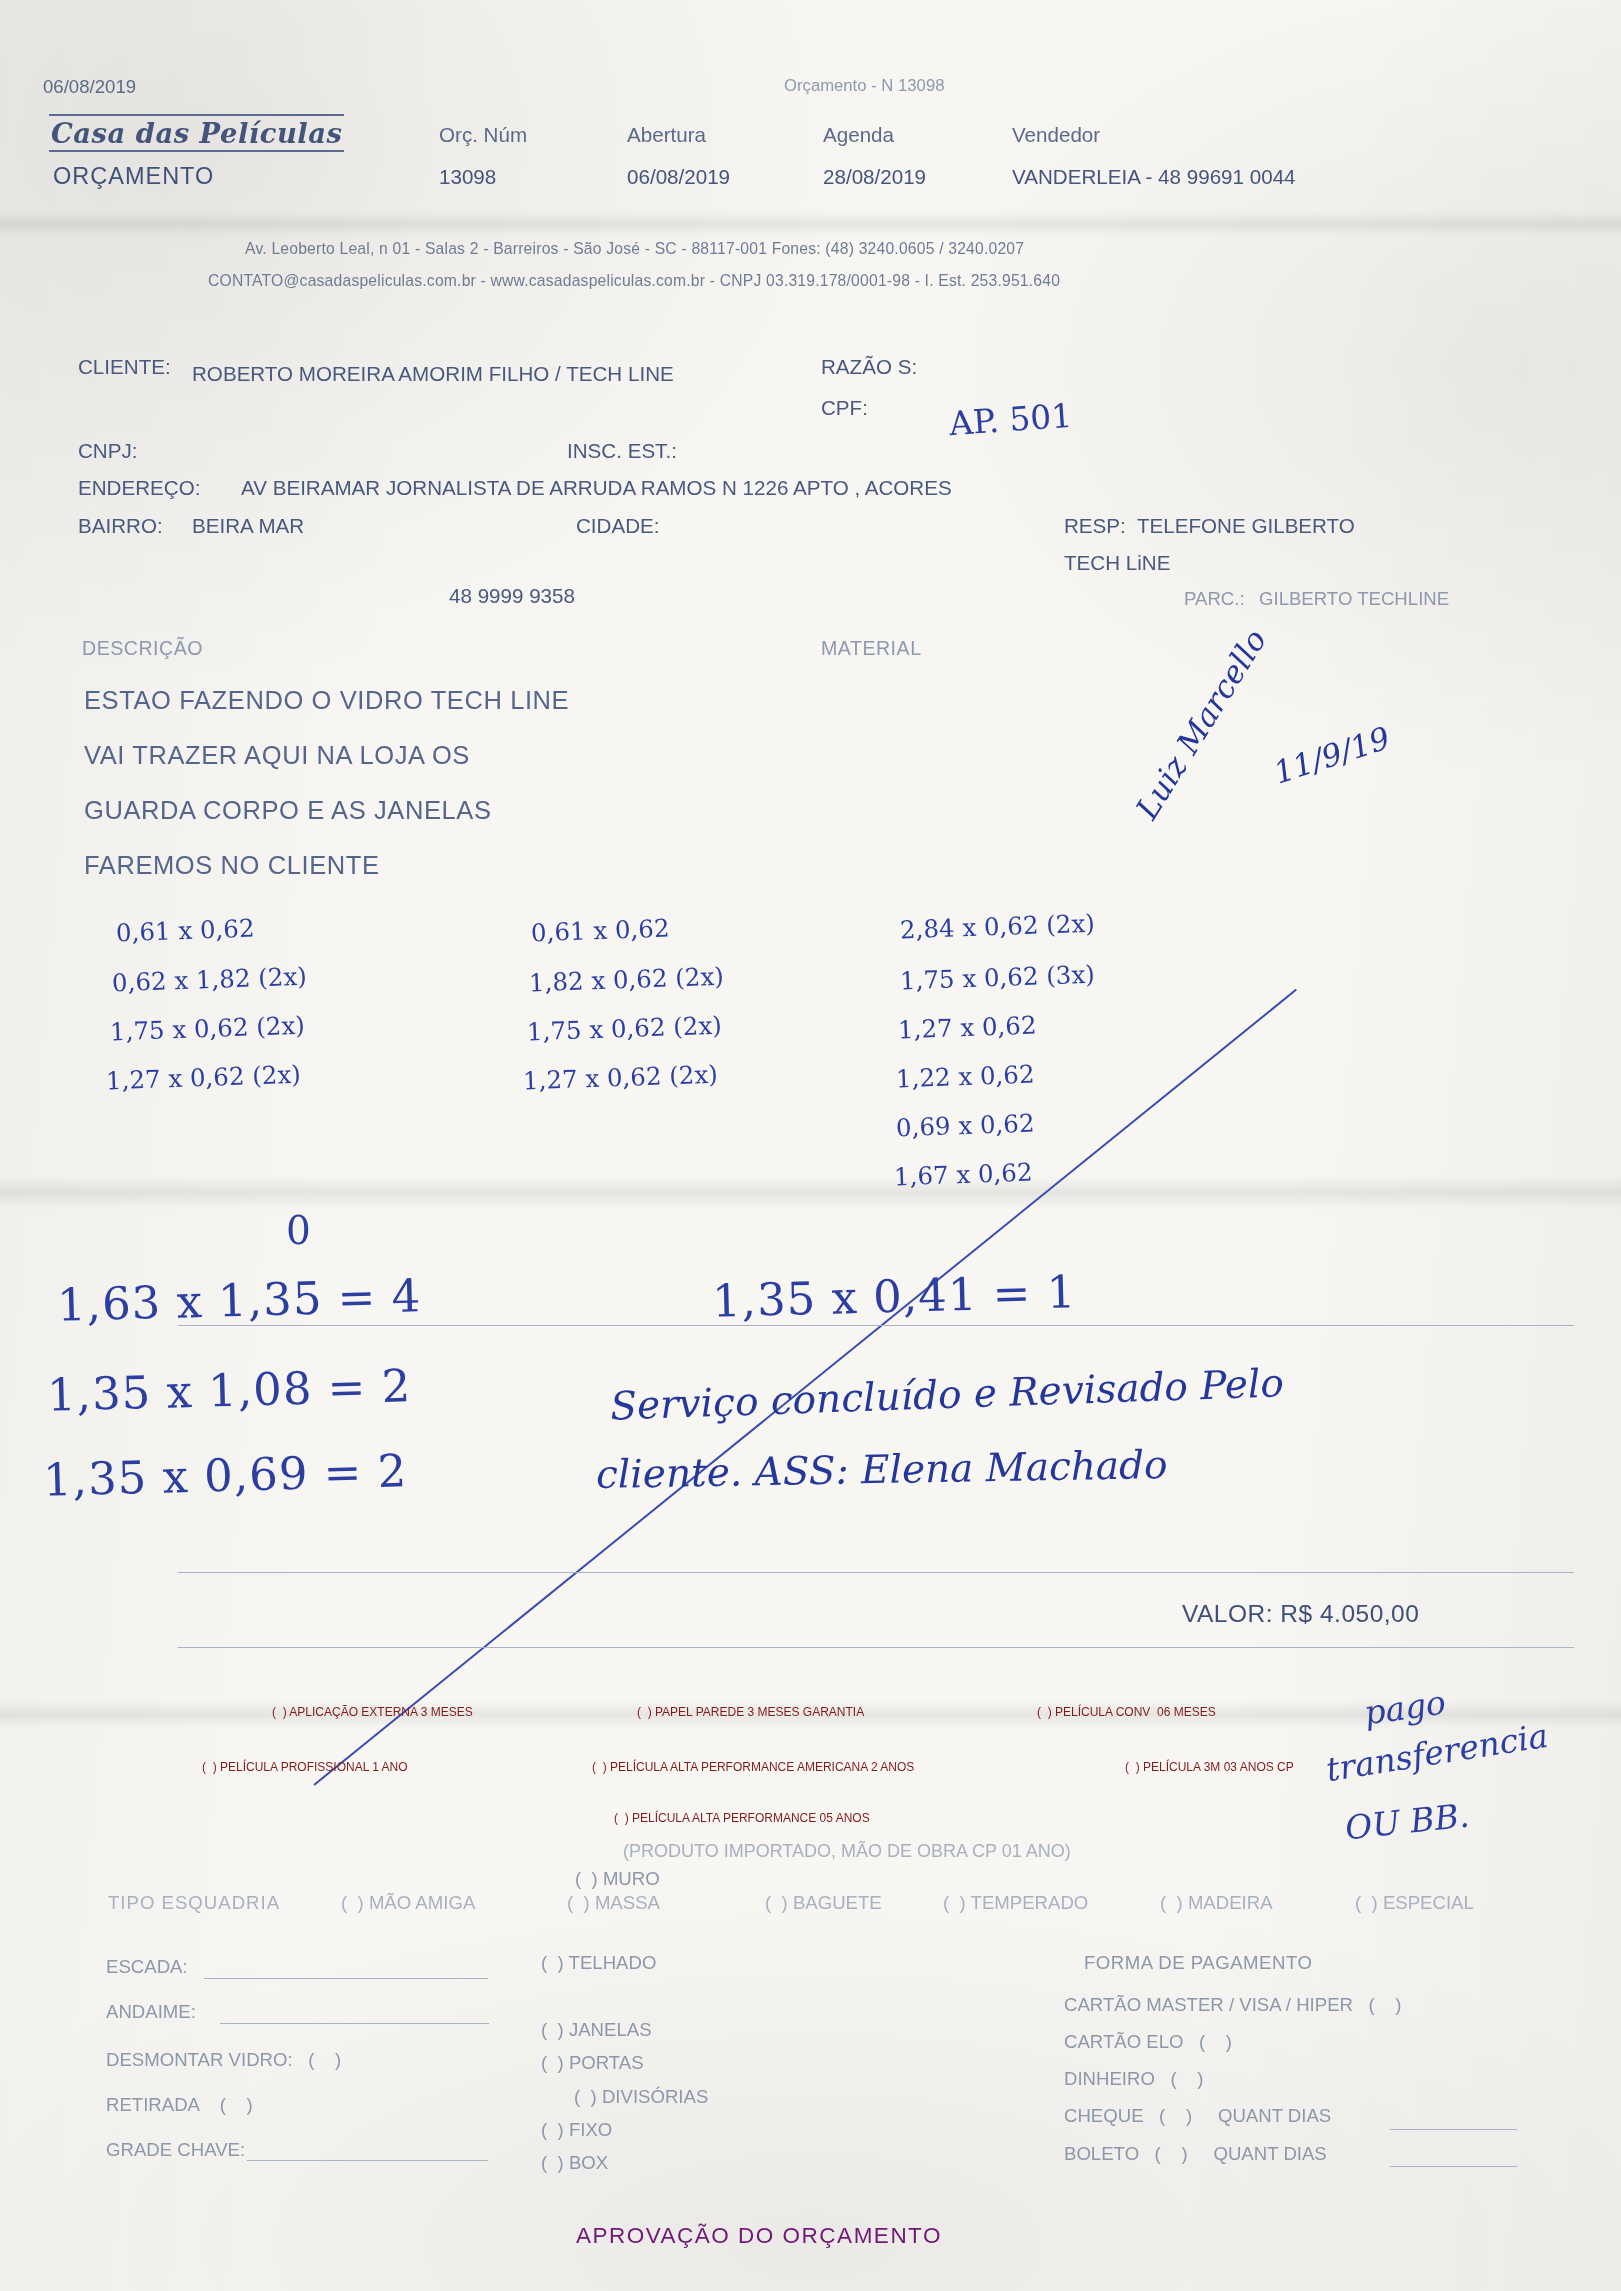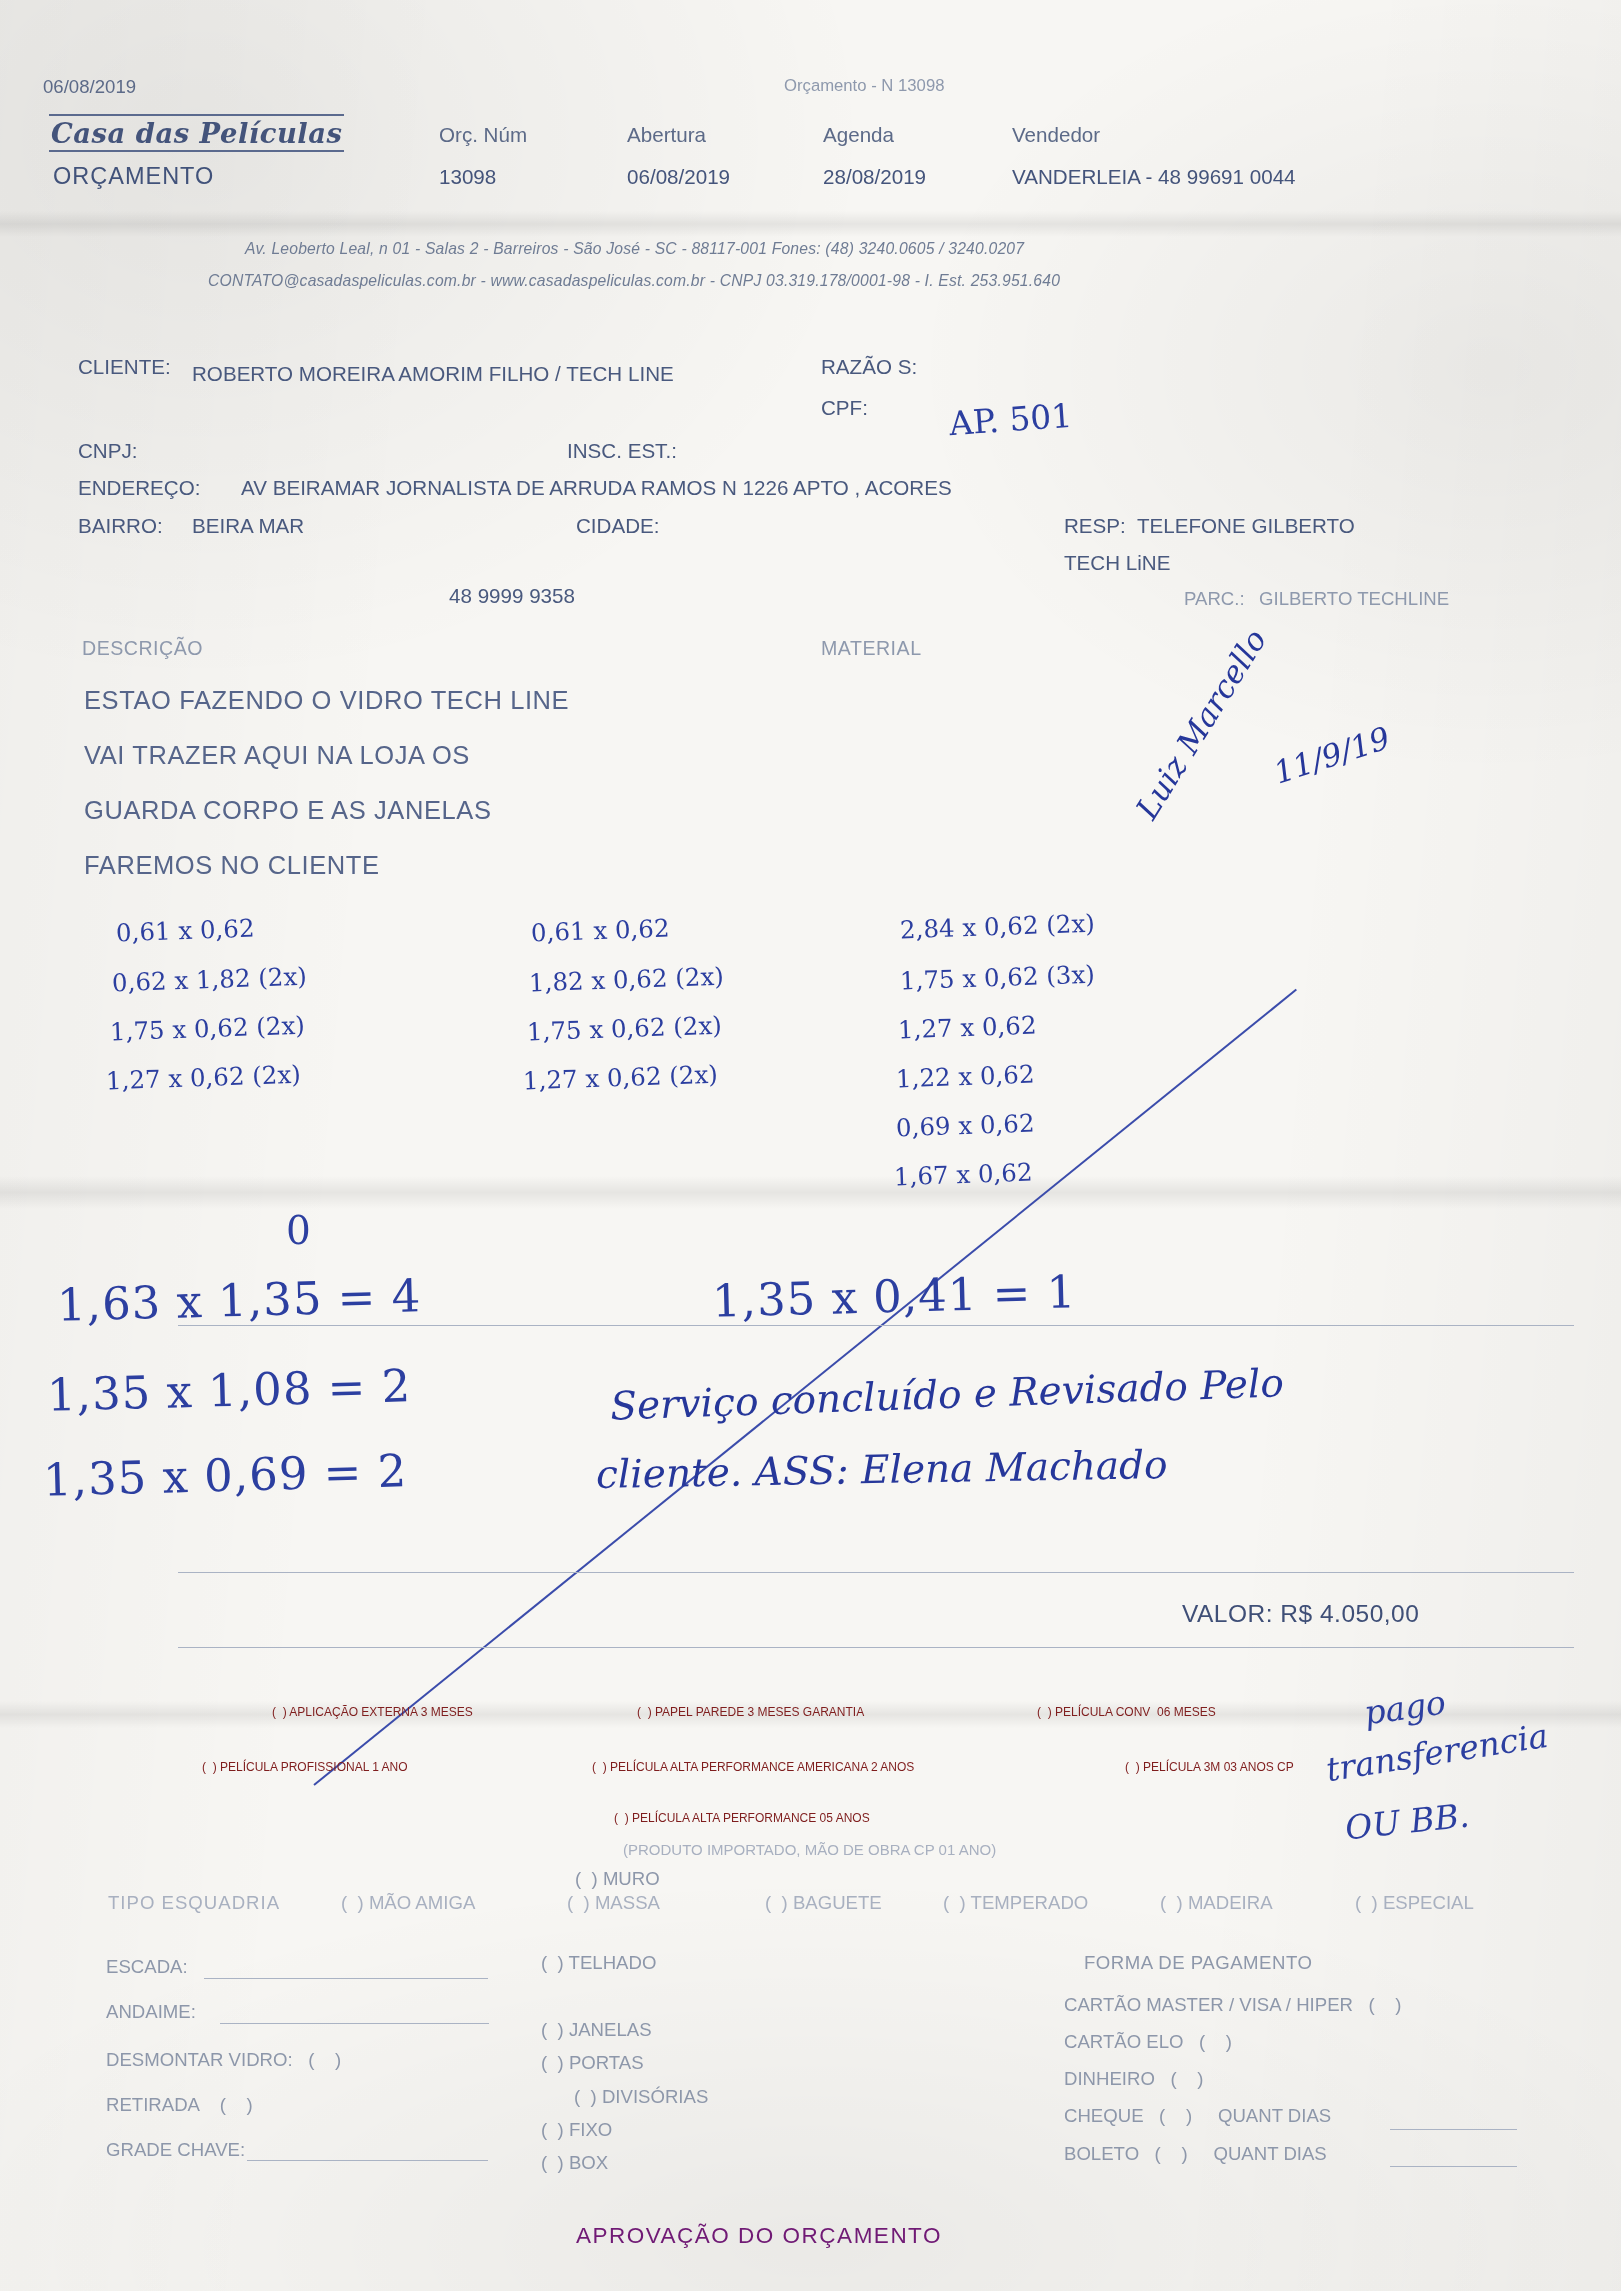--- a/index.html
+++ b/index.html
@@ -52,21 +52,21 @@
     color: #44547b;
     text-decoration: none;
     border-top: 2px solid #5b6a8e;
     border-bottom: 2px solid #5b6a8e;
     padding: 1px 2px;
   }
 
   .hdr-label { font-size: 20.6px; color: #5c6a88; }
   .hdr-value { font-size: 20.6px; color: #44547b; }
 
-  .addr { font-size: 15.7px; color: #6f7c94; letter-spacing: 0.2px; font-style: italic; }
+  .addr { font-size: 15.7px; color: #6f7c94; letter-spacing: 0.2px; }
 
   .field-label { font-size: 20.6px; color: #49597e; }
   .field-value { font-size: 20.6px; color: #49597e; }
 
   .desc-line {
     font-size: 25.5px;
     color: #56658a;
     letter-spacing: 0.6px;
   }
 
@@ -226,21 +226,21 @@
 
   <div class="t opt" style="left:272px;top:1705px;">(  ) APLICAÇÃO EXTERNA 3 MESES</div>
   <div class="t opt" style="left:637px;top:1705px;">(  ) PAPEL PAREDE 3 MESES GARANTIA</div>
   <div class="t opt" style="left:1037px;top:1705px;">(  ) PELÍCULA CONV  06 MESES</div>
 
   <div class="t opt" style="left:202px;top:1760px;">(  ) PELÍCULA PROFISSIONAL 1 ANO</div>
   <div class="t opt" style="left:592px;top:1760px;">(  ) PELÍCULA ALTA PERFORMANCE AMERICANA 2 ANOS</div>
   <div class="t opt" style="left:1125px;top:1760px;">(  ) PELÍCULA 3M 03 ANOS CP</div>
 
   <div class="t opt" style="left:614px;top:1811px;">(  ) PELÍCULA ALTA PERFORMANCE 05 ANOS</div>
-  <div class="t opt opt-faint" style="left:623px;top:1841px;font-size:15px;">(PRODUTO IMPORTADO, MÃO DE OBRA CP 01 ANO)</div>
+  <div class="t opt opt-faint" style="left:623px;top:1841px;font-size:18px;">(PRODUTO IMPORTADO, MÃO DE OBRA CP 01 ANO)</div>
 
   <div class="t opt opt-faint" style="left:108px;top:1892px;font-size:18.6px;letter-spacing:1px;">TIPO ESQUADRIA</div>
   <div class="t opt opt-faint" style="left:341px;top:1892px;font-size:18.6px;">(  ) MÃO AMIGA</div>
   <div class="t opt opt-faint" style="left:567px;top:1892px;font-size:18.6px;">(  ) MASSA</div>
   <div class="t opt opt-faint" style="left:765px;top:1892px;font-size:18.6px;">(  ) BAGUETE</div>
   <div class="t opt opt-faint" style="left:943px;top:1892px;font-size:18.6px;">(  ) TEMPERADO</div>
   <div class="t opt opt-faint" style="left:1160px;top:1892px;font-size:18.6px;">(  ) MADEIRA</div>
   <div class="t opt opt-faint" style="left:1355px;top:1892px;font-size:18.6px;">(  ) ESPECIAL</div>
 
   <div class="t bottom-label" style="left:106px;top:1956px;">ESCADA:</div>

